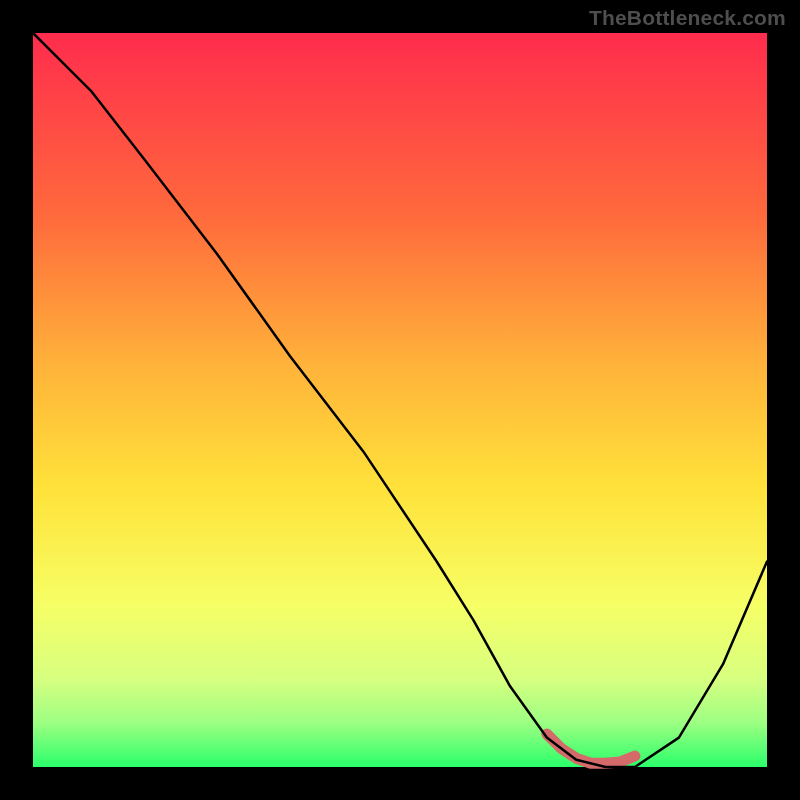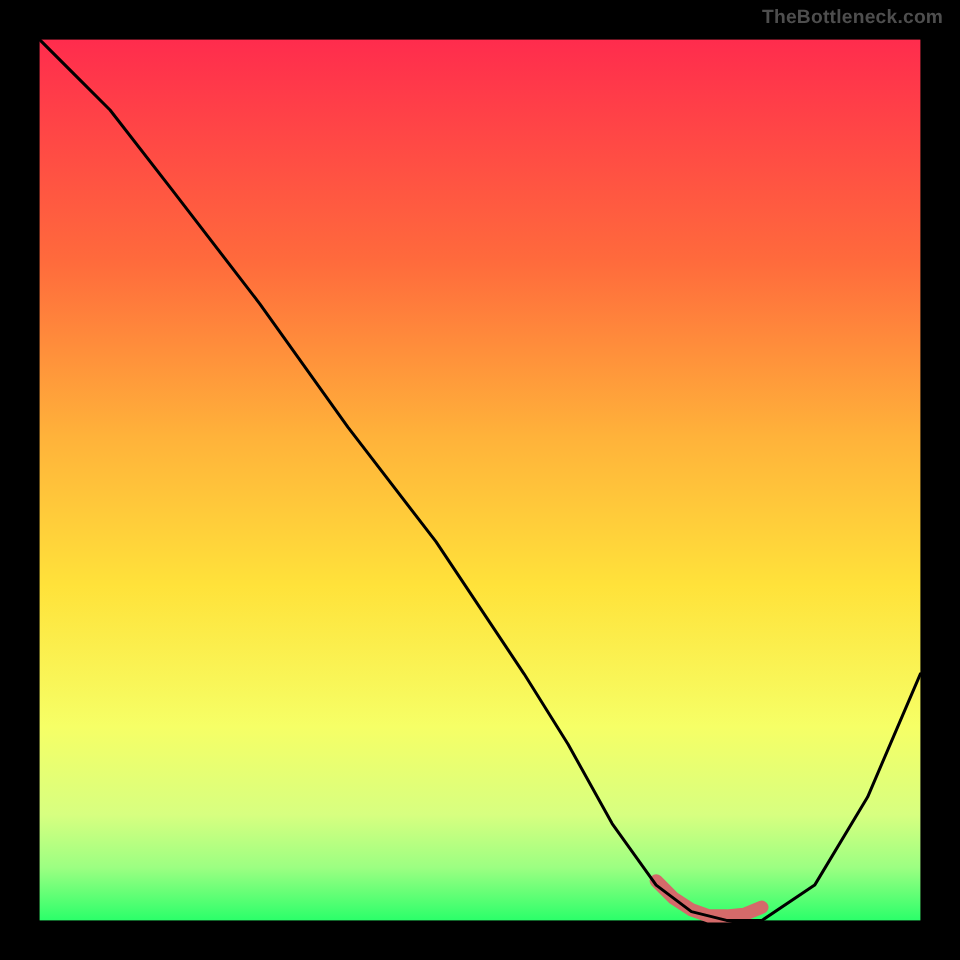--- a/index.html
+++ b/index.html
@@ -14,21 +14,21 @@
     position: relative;
     width: 800px;
     height: 800px;
     background: #000;
   }
   .watermark {
     position: absolute;
     top: 6px;
     right: 14px;
     font-family: Arial, Helvetica, sans-serif;
-    font-size: 16px;
+    font-size: 21px;
     font-weight: bold;
     color: #4e4e4e;
     letter-spacing: 0.2px;
     user-select: none;
   }
   svg {
     position: absolute;
     left: 0;
     top: 0;
   }

